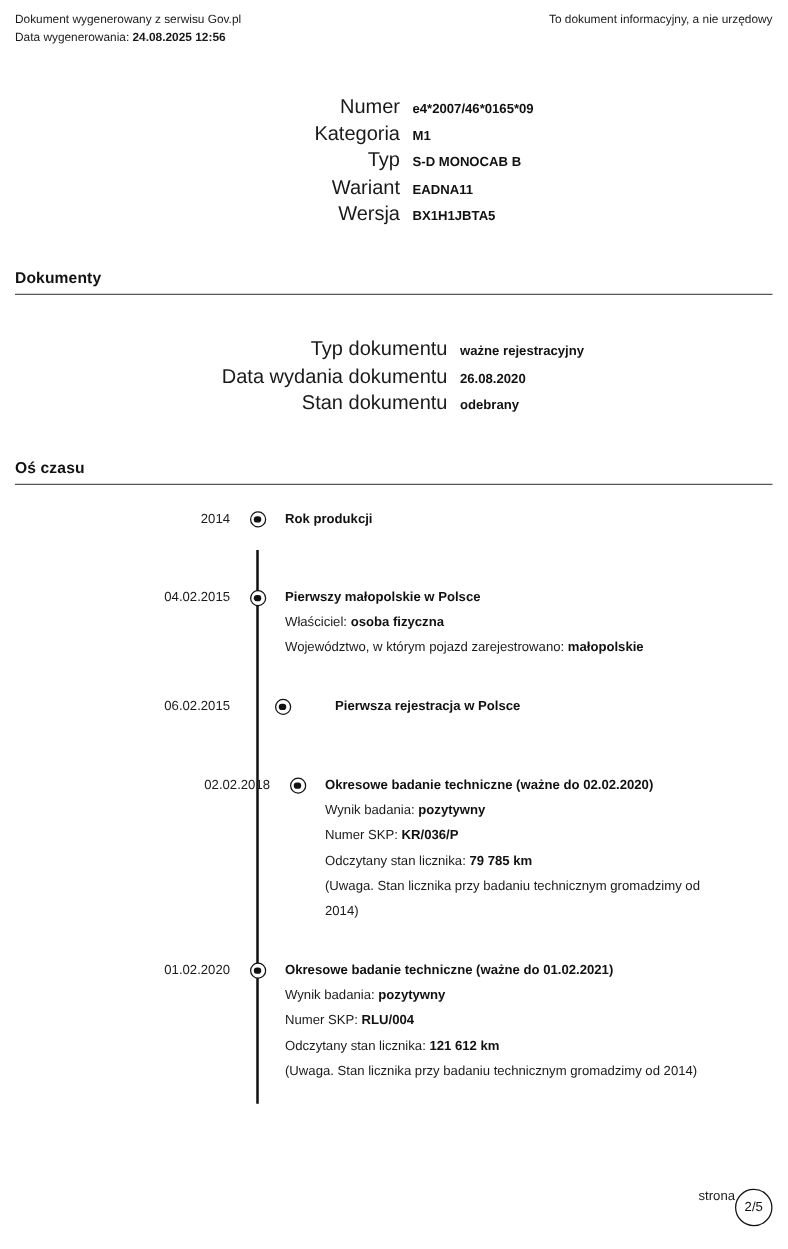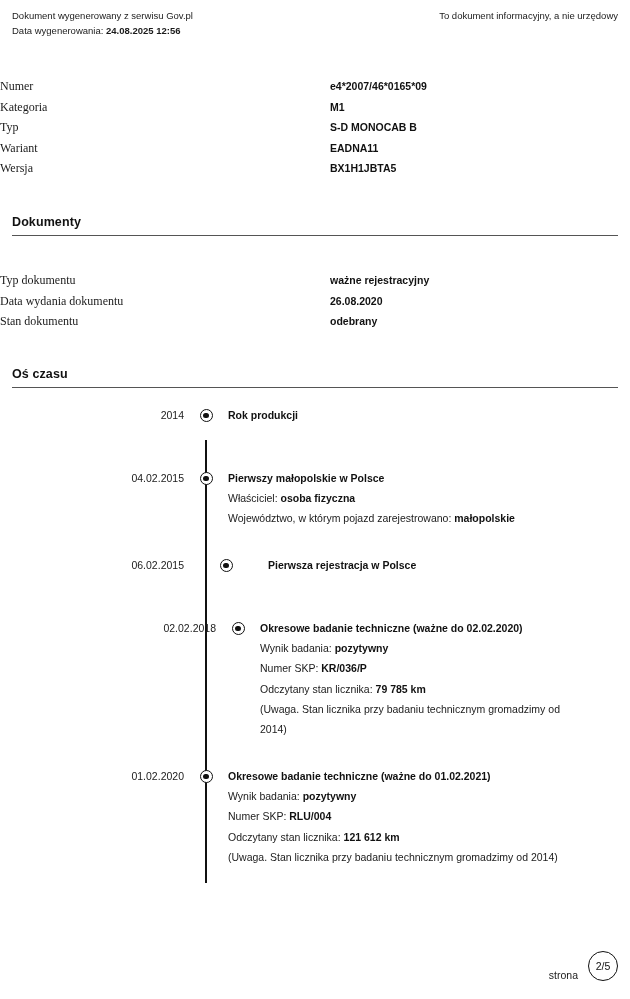--- a/index.html
+++ b/index.html
@@ -33,27 +33,26 @@
 
   
   .kv-block { position: absolute; left: 0; width: 630px; }
   .kv-row {
     display: flex;
     align-items: baseline;
     line-height: 20.6px;
   }
   .kv-label {
     width: 330px;
-    text-align: left;
+    text-align: right;
     padding-right: 10px;
-    font-size: 12px;
+    font-size: 16px;
     color: #1a1a1a;
     font-weight: normal;
     white-space: nowrap;
-    font-family: Liberation Serif, serif;
   }
   .kv-value {
     font-size: 10.5px;
     font-weight: bold;
     color: #111111;
     white-space: nowrap;
   }
 
   
   .section-head { position: absolute; left: 12px; width: 606px; }
@@ -136,22 +135,21 @@
     font-weight: normal;
     max-width: 355px;
   }
 
   
   .footer {
     position: absolute;
     right: 12px;
     bottom: 18px;
     display: flex;
-    align-items: flex-end;
-    gap: 10px;
+    align-items: flex-start;
   }
   .footer-label { font-size: 10.5px; color: #1a1a1a; }
   .page-badge {
     width: 30px;
     height: 30px;
     border: 1.7px solid #111111;
     border-radius: 50%;
     display: flex;
     align-items: center;
     justify-content: center;
@@ -204,21 +202,21 @@
     <div class="kv-row">
       <div class="kv-label">Wersja</div>
       <div class="kv-value">BX1H1JBTA5</div>
     </div>
   </div>
 
 <div class="section-head" style="top:215px;">
   <div class="section-title">Dokumenty</div>
   <div class="section-rule"></div>
 </div>
-<div class="kv-block" id="documents-block" style="top:270px;">
+<div class="kv-block" id="documents-block" style="top:270px;padding-left:38px;">
     <div class="kv-row">
       <div class="kv-label">Typ dokumentu</div>
       <div class="kv-value">ważne rejestracyjny</div>
     </div>
     <div class="kv-row">
       <div class="kv-label">Data wydania dokumentu</div>
       <div class="kv-value">26.08.2020</div>
     </div>
     <div class="kv-row">
       <div class="kv-label">Stan dokumentu</div>

